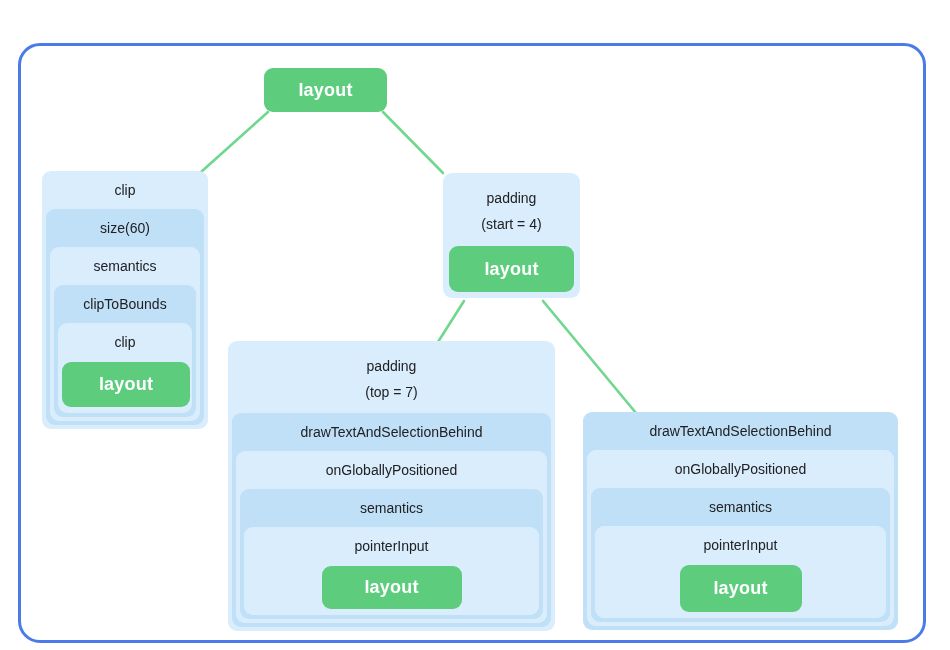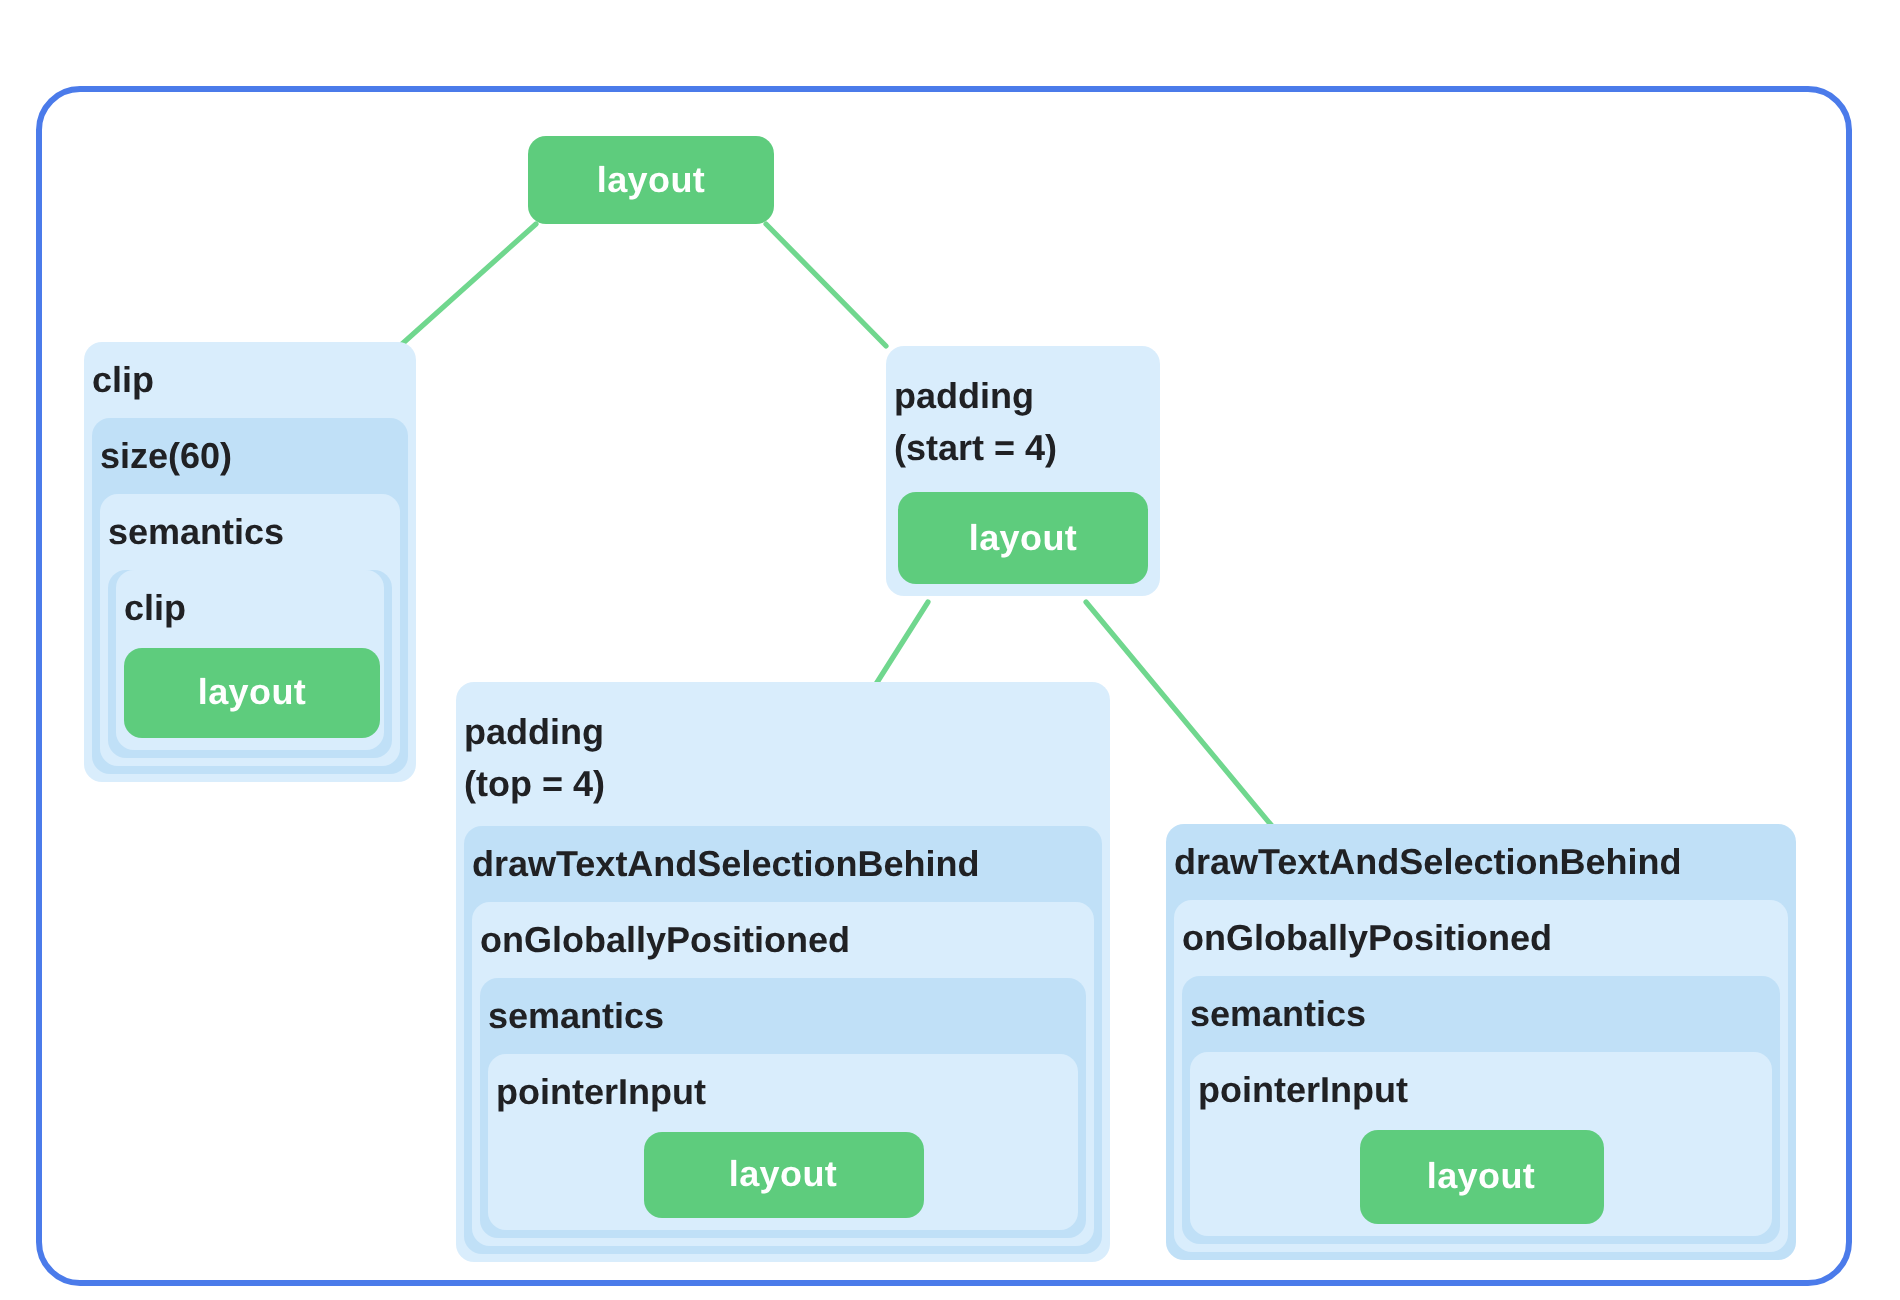--- a/index.html
+++ b/index.html
@@ -31,22 +31,22 @@
     border-radius:9px;box-sizing:border-box;
   }
   .root{position:absolute;left:264px;top:48px;width:123px;height:44px;}
 
   
   .stack{position:absolute;box-sizing:border-box;}
   .nbox{border-radius:9px;padding:0 4px 4px;box-sizing:border-box;}
   .nbox.light{background:var(--box_light);}
   .nbox.dark{background:var(--box_dark);}
   .ntitle{
-    height:38px;line-height:38px;
-    font-size:18px;font-weight:700;color:var(--title_text);white-space:nowrap;
+    height:38px;line-height:38px;text-align:center;
+    font-size:14px;font-weight:400;color:var(--title_text);white-space:nowrap;
   }
   .ntitle.two{height:auto;line-height:26px;padding:12px 0 8px;}
   .leaf{margin:1px auto 2px;}
   .stack-clip{left:42px;top:151px;width:166px;}
   .stack-padding-start{left:443px;top:153px;width:137px;}
   .stack-padding-top{left:228px;top:321px;width:327px;}
   .stack-drawtext{left:583px;top:392px;width:315px;}
 </style>
 </head>
 <body>
@@ -65,40 +65,41 @@
   <div class="gbox root">layout</div>
 
   <div class="stack stack-clip">
     <div class="nbox light">
       <div class="ntitle">clip</div>
       <div class="nbox dark">
         <div class="ntitle">size(60)</div>
         <div class="nbox light">
           <div class="ntitle">semantics</div>
           <div class="nbox dark">
+            <div class="ntitle">clipToBounds</div>
             <div class="nbox light">
               <div class="ntitle">clip</div>
               <div class="gbox leaf" style="width:128px;height:45px">layout</div>
             </div>
           </div>
         </div>
       </div>
     </div>
   </div>
 
   <div class="stack stack-padding-start">
     <div class="nbox light">
       <div class="ntitle two"><span>padding</span><br><span>(start = 4)</span></div>
       <div class="gbox leaf" style="width:125px;height:46px">layout</div>
     </div>
   </div>
 
   <div class="stack stack-padding-top">
     <div class="nbox light">
-      <div class="ntitle two"><span>padding</span><br><span>(top = 4)</span></div>
+      <div class="ntitle two"><span>padding</span><br><span>(top = 7)</span></div>
       <div class="nbox dark">
         <div class="ntitle">drawTextAndSelectionBehind</div>
         <div class="nbox light">
           <div class="ntitle">onGloballyPositioned</div>
           <div class="nbox dark">
             <div class="ntitle">semantics</div>
             <div class="nbox light">
               <div class="ntitle">pointerInput</div>
               <div class="gbox leaf" style="width:140px;height:43px">layout</div>
             </div>

